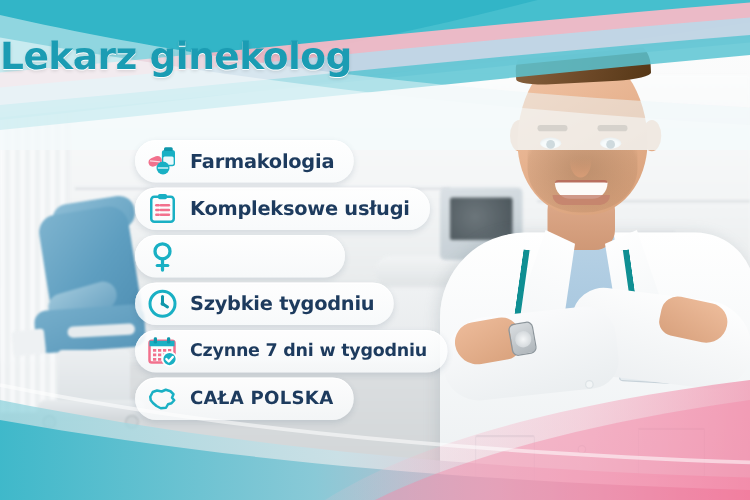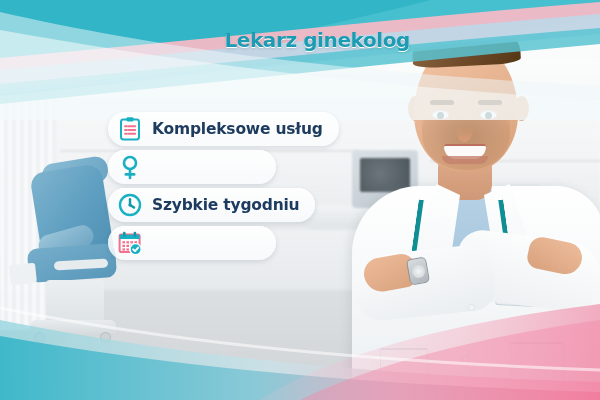--- a/index.html
+++ b/index.html
@@ -253,22 +253,22 @@
   }
 
   
   .sw { position:absolute; pointer-events:none; }
   .sw-top { left:0; top:0; width:600px; height:120px; }
   .sw-bottom { left:0; bottom:0; width:600px; height:120px; }
 
   
   .title {
     position:absolute; left:0; top:28px; width:410px;
-    text-align:right;
-    font-size:20px; font-weight:bold; letter-spacing:-.4px;
+    text-align:left;
+    font-size:30px; font-weight:bold; letter-spacing:-.4px;
     color:#1b9cb3;
     text-shadow:0 1px 0 #fff, 0 2px 3px rgba(0,0,0,.12);
     font-family:"DejaVu Sans", sans-serif;
   }
 
   
   .features {
     position:absolute; left:108px; top:112px; width:262px;
     display:flex; flex-direction:column; gap:4px;
   }
@@ -372,35 +372,49 @@
     <path d="M0,70 C200,52 400,30 600,14 L600,34 C400,52 200,74 0,94 Z" fill="#bcd8e8" opacity=".9"></path>
     <path d="M0,84 C200,66 400,44 600,28 L600,44 C400,62 200,84 0,104 Z" fill="#5bc4d2" opacity=".85"></path>
     <path d="M0,30 C180,62 360,86 600,100 L600,120 L0,120 Z" fill="#ffffff" opacity=".55"></path>
     <path d="M0,12 C150,46 330,72 600,86 L600,120 L0,120 Z" fill="#eef7f9" opacity=".5"></path>
   </svg>
 
   <div class="title">Lekarz ginekolog</div>
 
   <div class="features">
 
+    <div class="feat">
+      <span class="ico">
+        <svg viewBox="0 0 26 26" width="26" height="26">
+          <rect x="12.5" y="4" width="10.5" height="13" rx="2.2" fill="#19b0c4"></rect>
+          <rect x="13.6" y="9.2" width="8.3" height="6.6" rx="1.2" fill="#eaf9fb"></rect>
+          <rect x="14.2" y="1.8" width="7" height="3" rx="1.2" fill="#0f97ab"></rect>
+          <rect x="1.6" y="9.6" width="11" height="7" rx="3.5" fill="#f2718d" transform="rotate(-22 7 13)"></rect>
+          <path d="M3.4 11.2 L10.6 15" stroke="#fdd6df" stroke-width="1.1" transform="rotate(-22 7 13)"></path>
+          <circle cx="13.4" cy="18.4" r="5.2" fill="#19b0c4"></circle>
+          <path d="M9.3 18.4 h8.2" stroke="#cdf0f6" stroke-width="1.3"></path>
+        </svg>
+      </span>
+      <span class="feat-label">Farmakologia</span>
+    </div>
 
     <div class="feat">
       <span class="ico">
         <svg viewBox="0 0 26 26" width="26" height="26">
           <rect x="4" y="3.4" width="18" height="20" rx="2.4" fill="none" stroke="#19b0c4" stroke-width="2"></rect>
           <rect x="9.4" y="1.2" width="7.2" height="4.2" rx="1.4" fill="#19b0c4"></rect>
           <path d="M8 10.2 h2" stroke="#f2718d" stroke-width="1.9" stroke-linecap="round"></path>
           <path d="M11.6 10.2 h6.6" stroke="#f2718d" stroke-width="1.9" stroke-linecap="round"></path>
           <path d="M8 14 h2" stroke="#f2718d" stroke-width="1.9" stroke-linecap="round"></path>
           <path d="M11.6 14 h6.6" stroke="#f2718d" stroke-width="1.9" stroke-linecap="round"></path>
           <path d="M8 17.8 h2" stroke="#f2718d" stroke-width="1.9" stroke-linecap="round"></path>
           <path d="M11.6 17.8 h6.6" stroke="#f2718d" stroke-width="1.9" stroke-linecap="round"></path>
         </svg>
       </span>
-      <span class="feat-label">Kompleksowe usług</span>
+      <span class="feat-label">Kompleksowe usługi</span>
     </div>
 
     <div class="feat">
       <span class="ico">
         <svg viewBox="0 0 26 26" width="26" height="26">
           <circle cx="13" cy="9" r="6" fill="none" stroke="#19b0c4" stroke-width="2.6"></circle>
           <path d="M13 15.2 V24" stroke="#19b0c4" stroke-width="2.6" stroke-linecap="round"></path>
           <path d="M8.8 20.4 H17.2" stroke="#19b0c4" stroke-width="2.6" stroke-linecap="round"></path>
         </svg>
       </span>
@@ -434,22 +448,33 @@
               <rect x="9.4" y="14.8" width="2.6" height="2.2"></rect>
             <rect x="13.4" y="14.8" width="2.6" height="2.2"></rect>
               <rect x="17.4" y="14.8" width="2.6" height="2.2"></rect>
             <rect x="5.4" y="18.4" width="2.6" height="2.2"></rect>
               <rect x="9.4" y="18.4" width="2.6" height="2.2"></rect>
           </g>
           <circle cx="18.6" cy="19.2" r="5.6" fill="#19b0c4" stroke="#ffffff" stroke-width="1.4"></circle>
           <path d="M16.1 19.3 l1.9 1.9 l3.2 -3.6" fill="none" stroke="#ffffff" stroke-width="1.9" stroke-linecap="round" stroke-linejoin="round"></path>
         </svg>
       </span>
-    </div>
-
+      <span class="feat-label">Czynne 7 dni w tygodniu</span>
+    </div>
+
+    <div class="feat caps">
+      <span class="ico">
+        <svg viewBox="0 0 26 26" width="26" height="26">
+          <path d="M3.2 11.4 L5.2 7.6 L8.6 6.4 L12.4 7.2 L15.6 5.8 L19.4 7 L21.8 9.4 L20.6 12.2
+                   L22.4 14.2 L20.2 16.6 L17.4 17.4 L15.8 20.2 L11.6 20.6 L8.2 18.8 L5.4 16.4
+                   L3.6 14.2 Z" fill="none" stroke="#19b0c4" stroke-width="2" stroke-linejoin="round"></path>
+        </svg>
+      </span>
+      <span class="feat-label">CAŁA POLSKA</span>
+    </div>
 
   </div>
 
   <svg class="sw sw-bottom" viewBox="0 0 600 120" preserveAspectRatio="none">
     <defs>
       <linearGradient id="gTeal" x1="0" y1="0" x2="1" y2="0">
         <stop offset="0%" stop-color="#3ab7c9"></stop>
         <stop offset="42%" stop-color="#86c8d6"></stop>
         <stop offset="66%" stop-color="#c9b9c9"></stop>
         <stop offset="100%" stop-color="#f07a9a"></stop>

